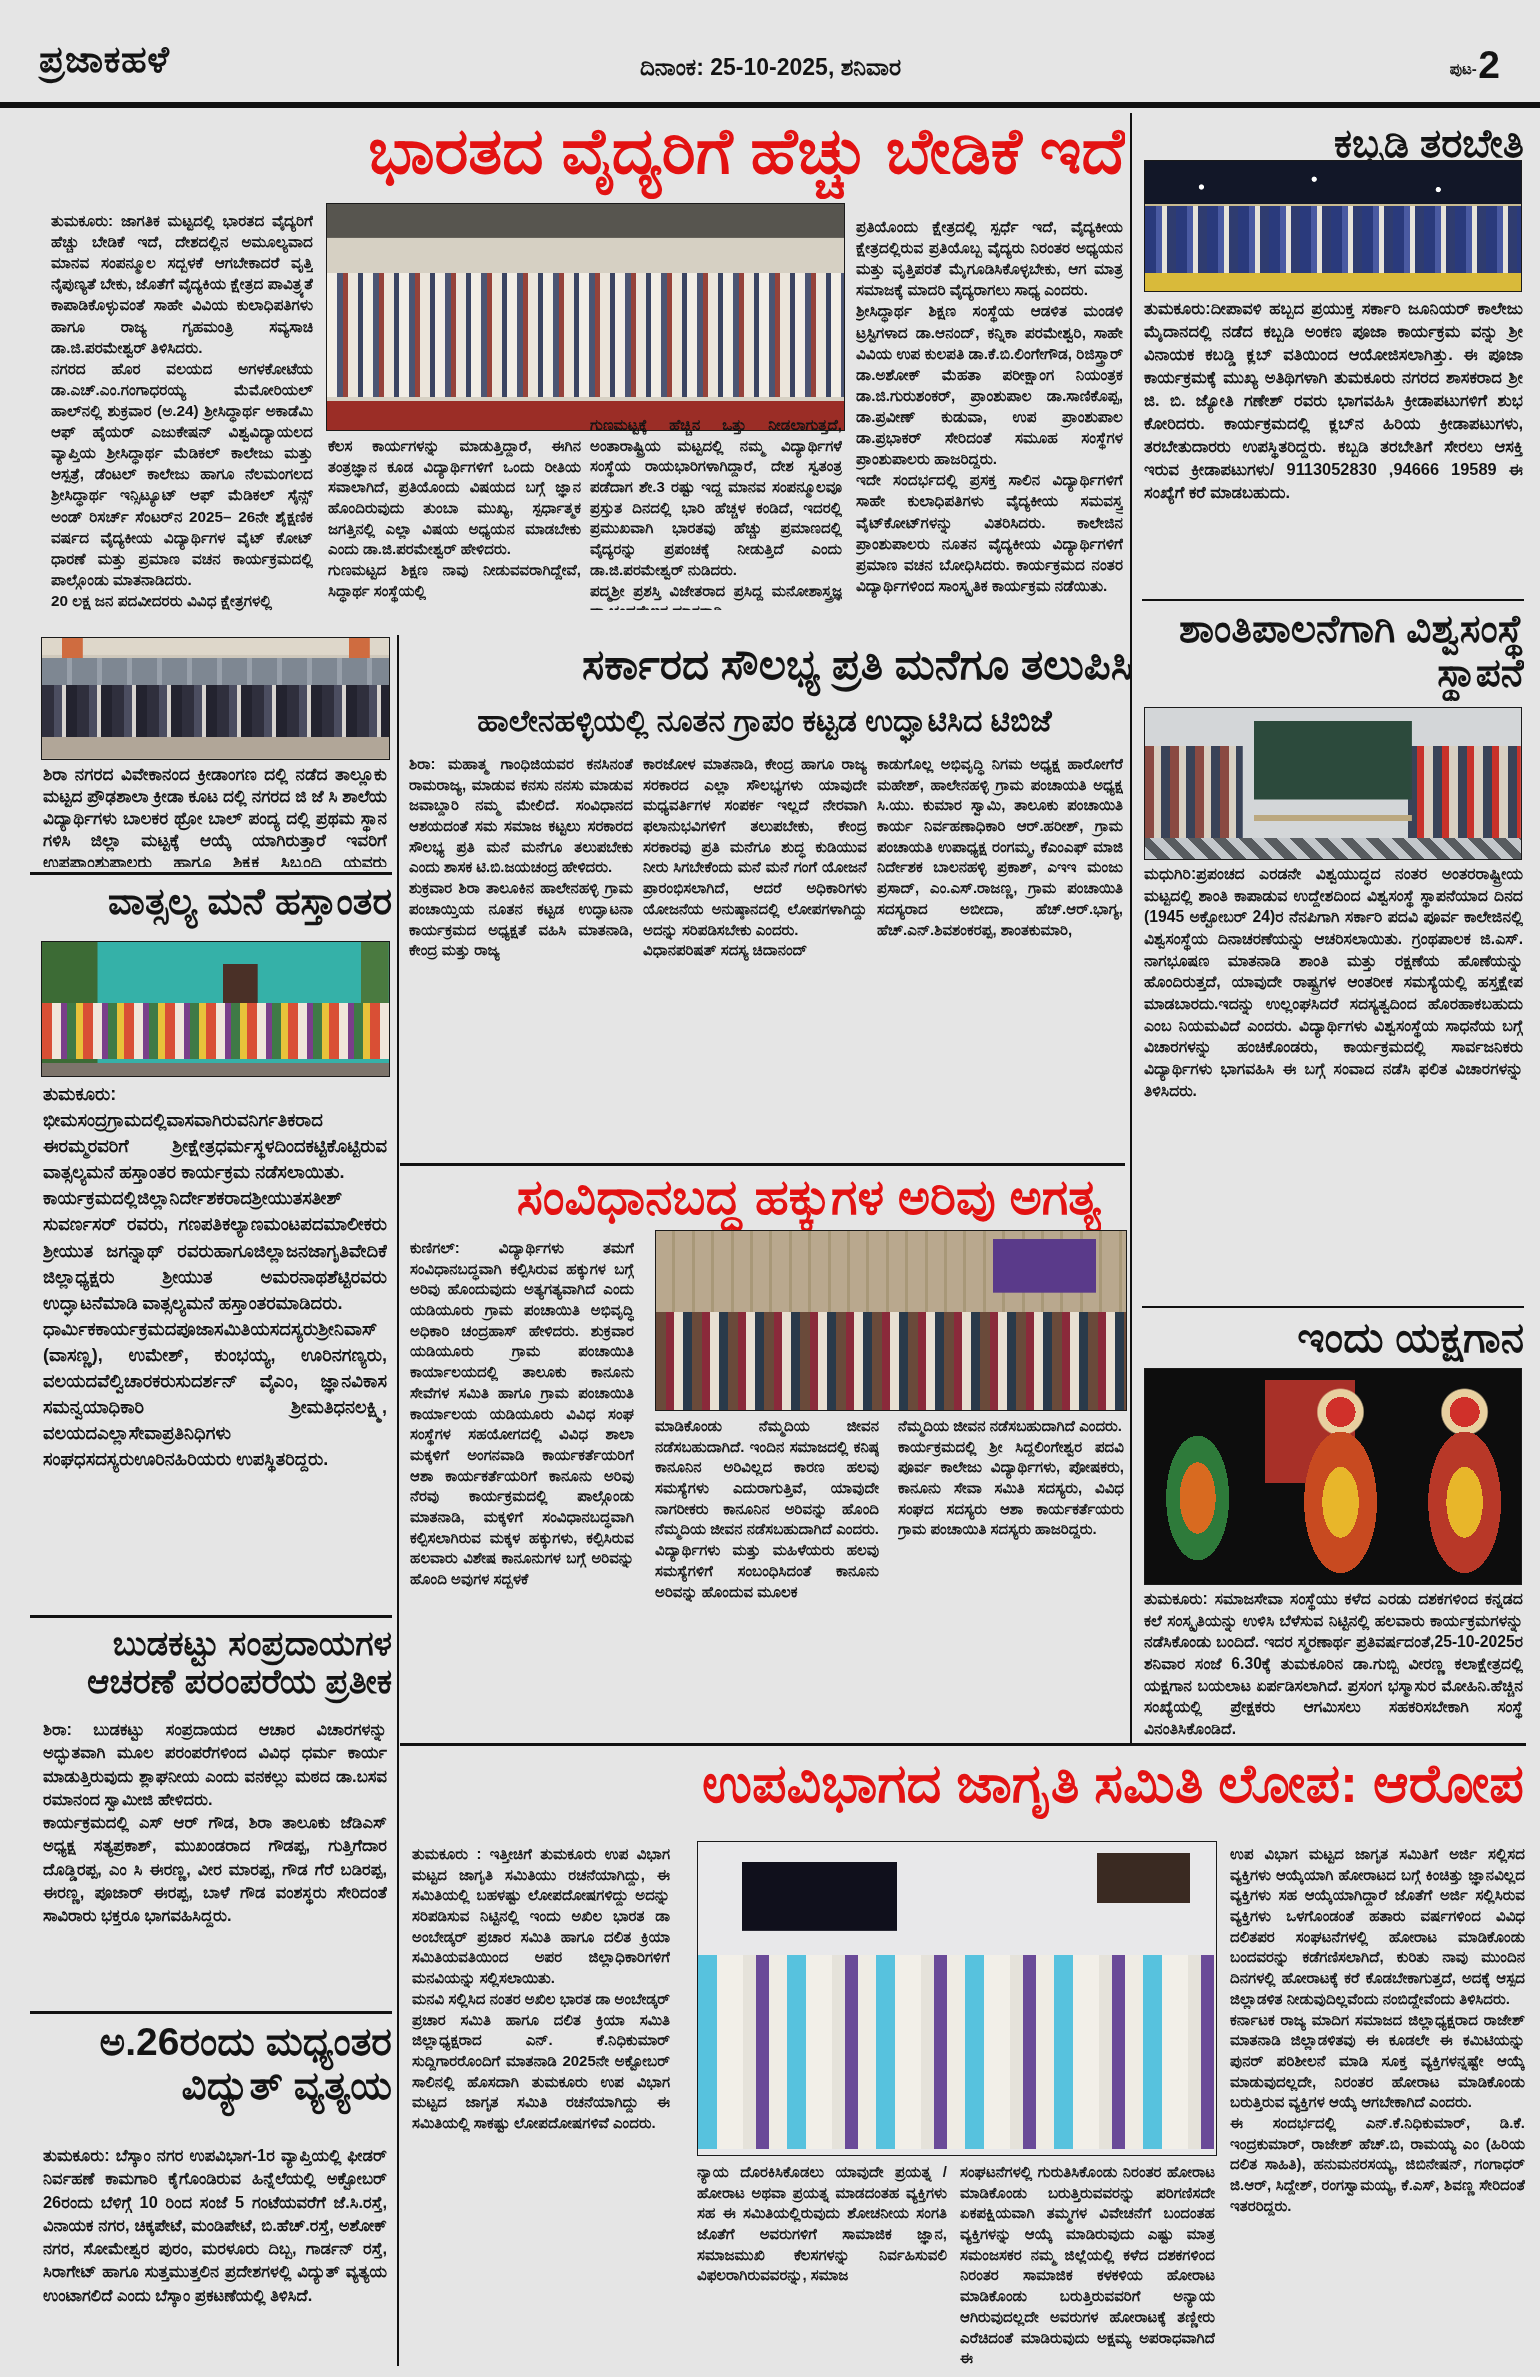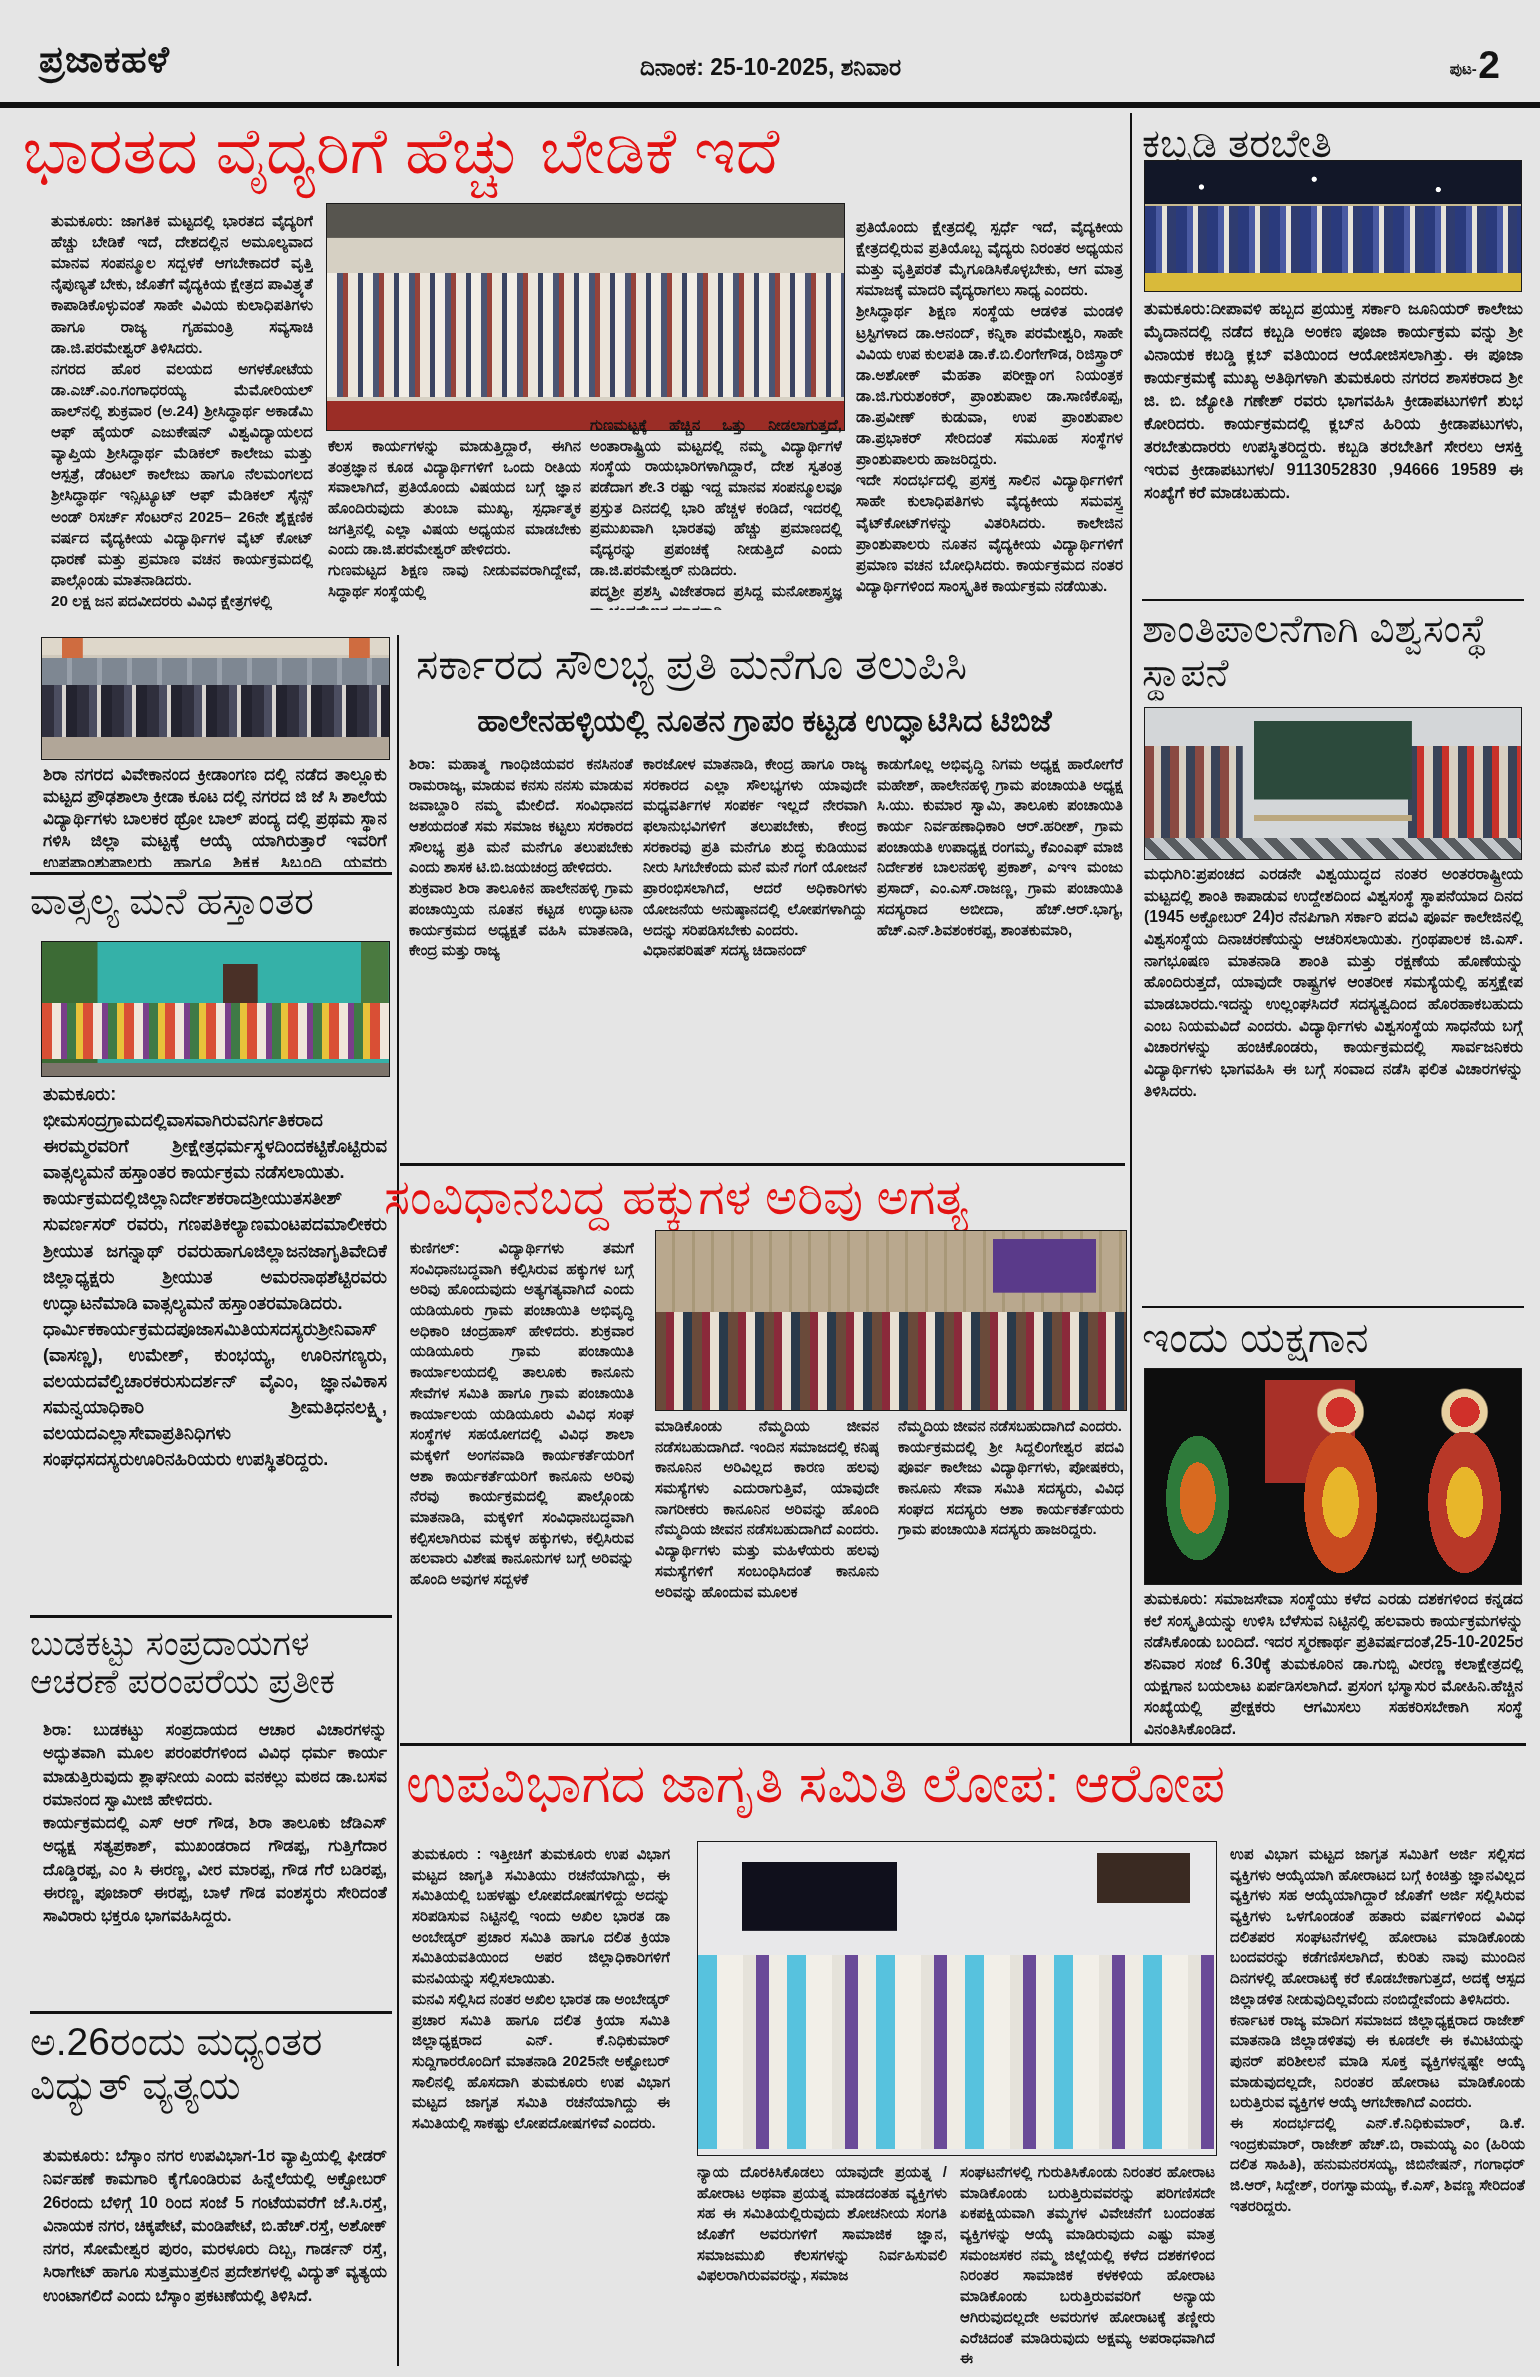--- a/index.html
+++ b/index.html
@@ -1,20 +1,20 @@
 <!DOCTYPE html>
 <html style="font-size:12px"><head>
 <meta charset="utf-8">
 <style>
   html,body{margin:0;padding:0;background:#888;}
   .page{position:relative;width:1541px;height:2377px;background:#e5e5e5;margin:0 auto;
         font-family:"Liberation Sans", sans-serif;color:#141414;overflow:hidden;}
   .abs{position:absolute;}
   .body-text{font-size:15px;line-height:1.38;text-align:justify;white-space:pre-line;overflow:hidden;font-weight:bold;}
-  .hl{font-weight:400;text-align:left;line-height:1.12;overflow:hidden;}
+  .hl{font-weight:700;text-align:right;line-height:1.12;overflow:hidden;}
   .red{color:#e31212;}
   .rule-h{background:#111;}
   .rule-v{background:#111;}
   .photo{border:1.5px solid #1a1a1a;overflow:hidden;}
 
   
   #mast-title{left:39px;top:39px;width:313px;font-size:37px;font-weight:800;letter-spacing:0.7px;}
   #mast-date{left:0;right:0;top:54px;text-align:center;font-size:23px;font-weight:700;}
   #mast-page{right:41px;top:45px;display:flex;align-items:flex-end;gap:1.5px;}
   #mast-page .lbl{font-size:15px;font-weight:700;padding-bottom:6px;}

